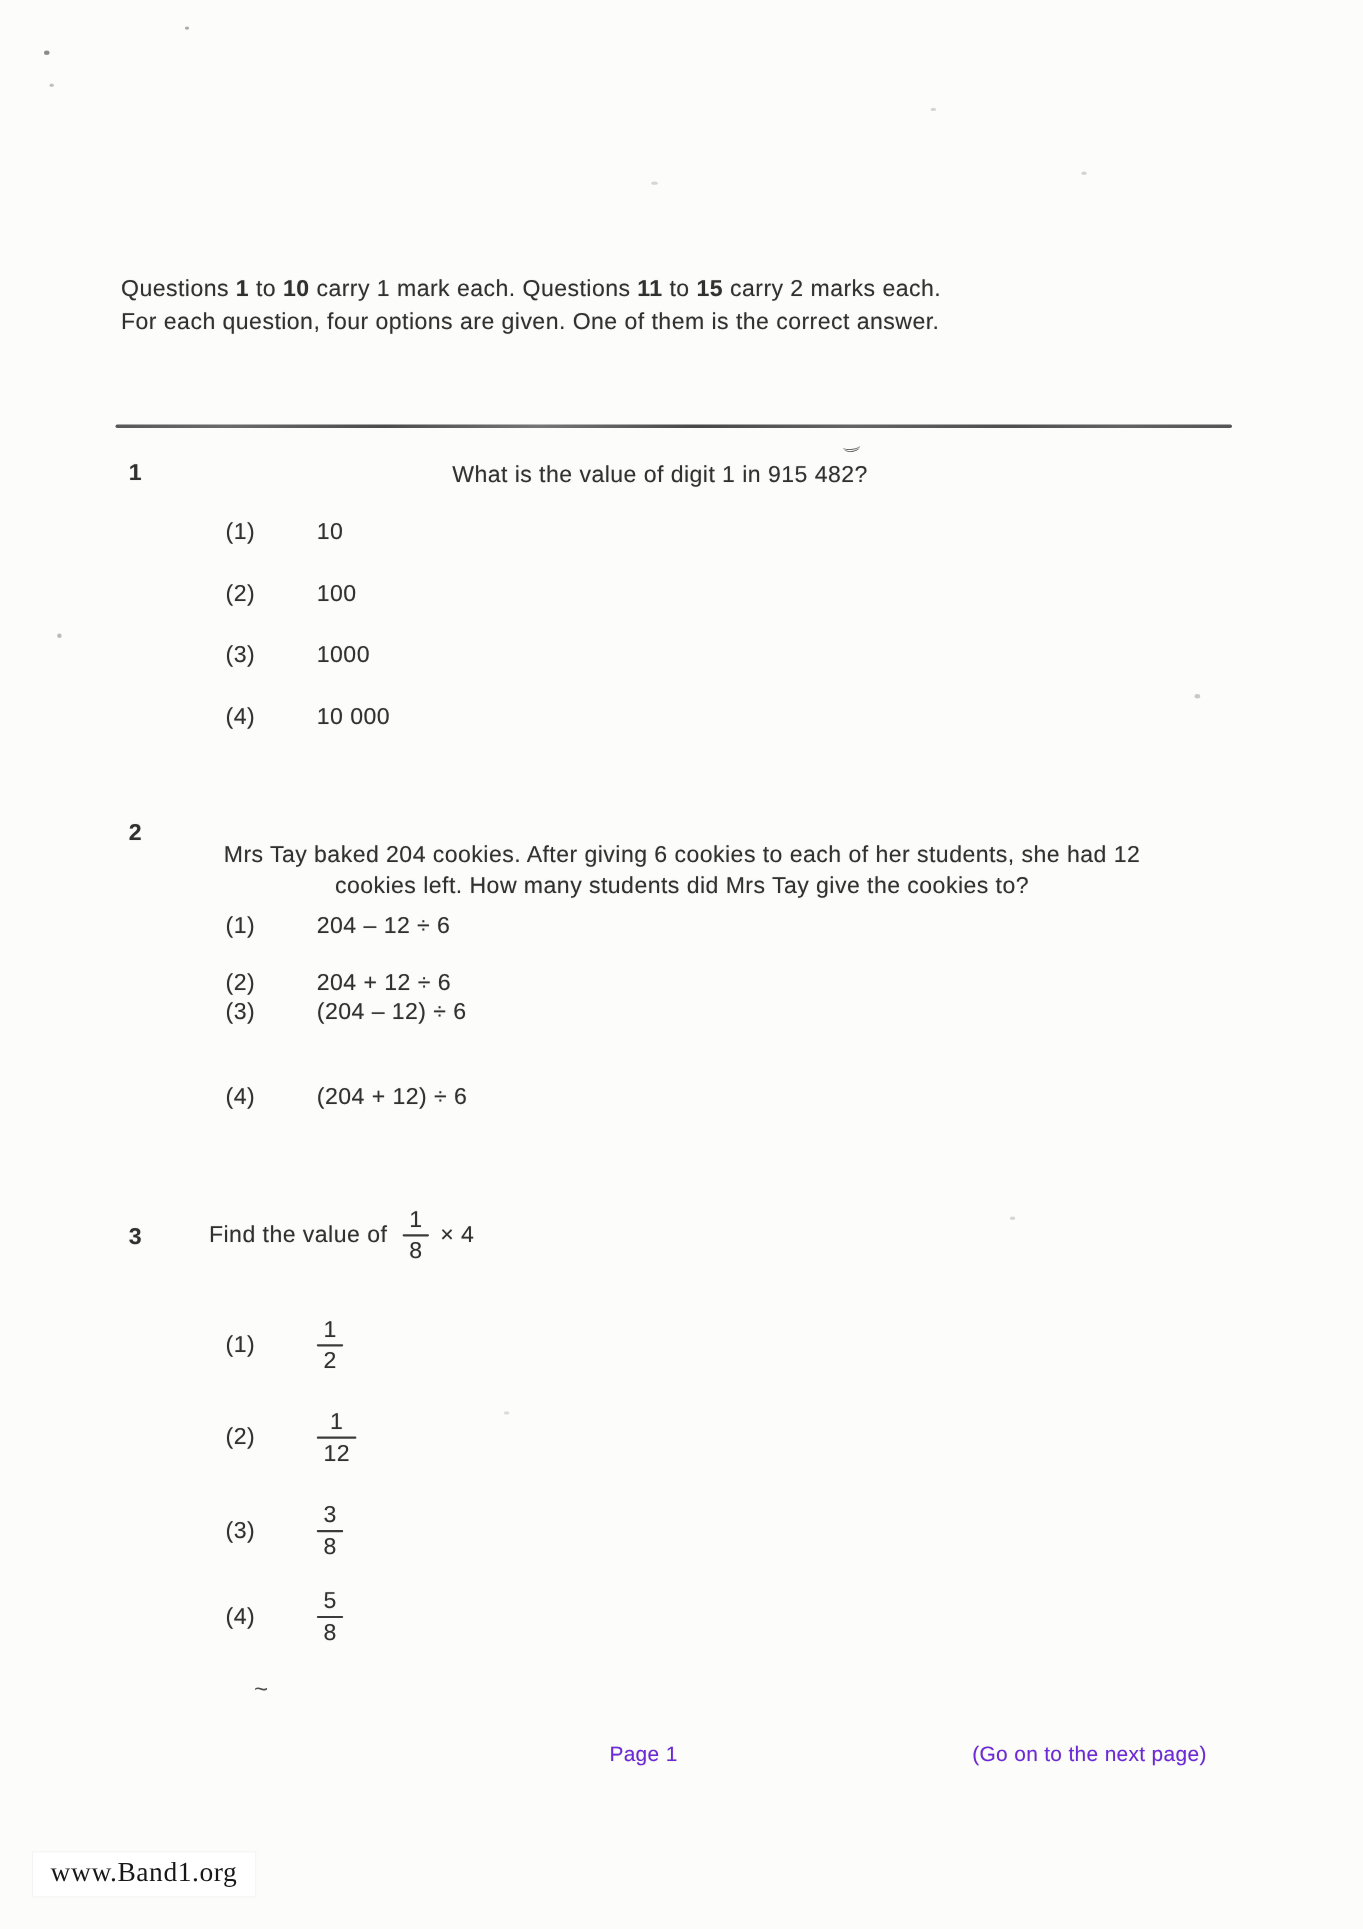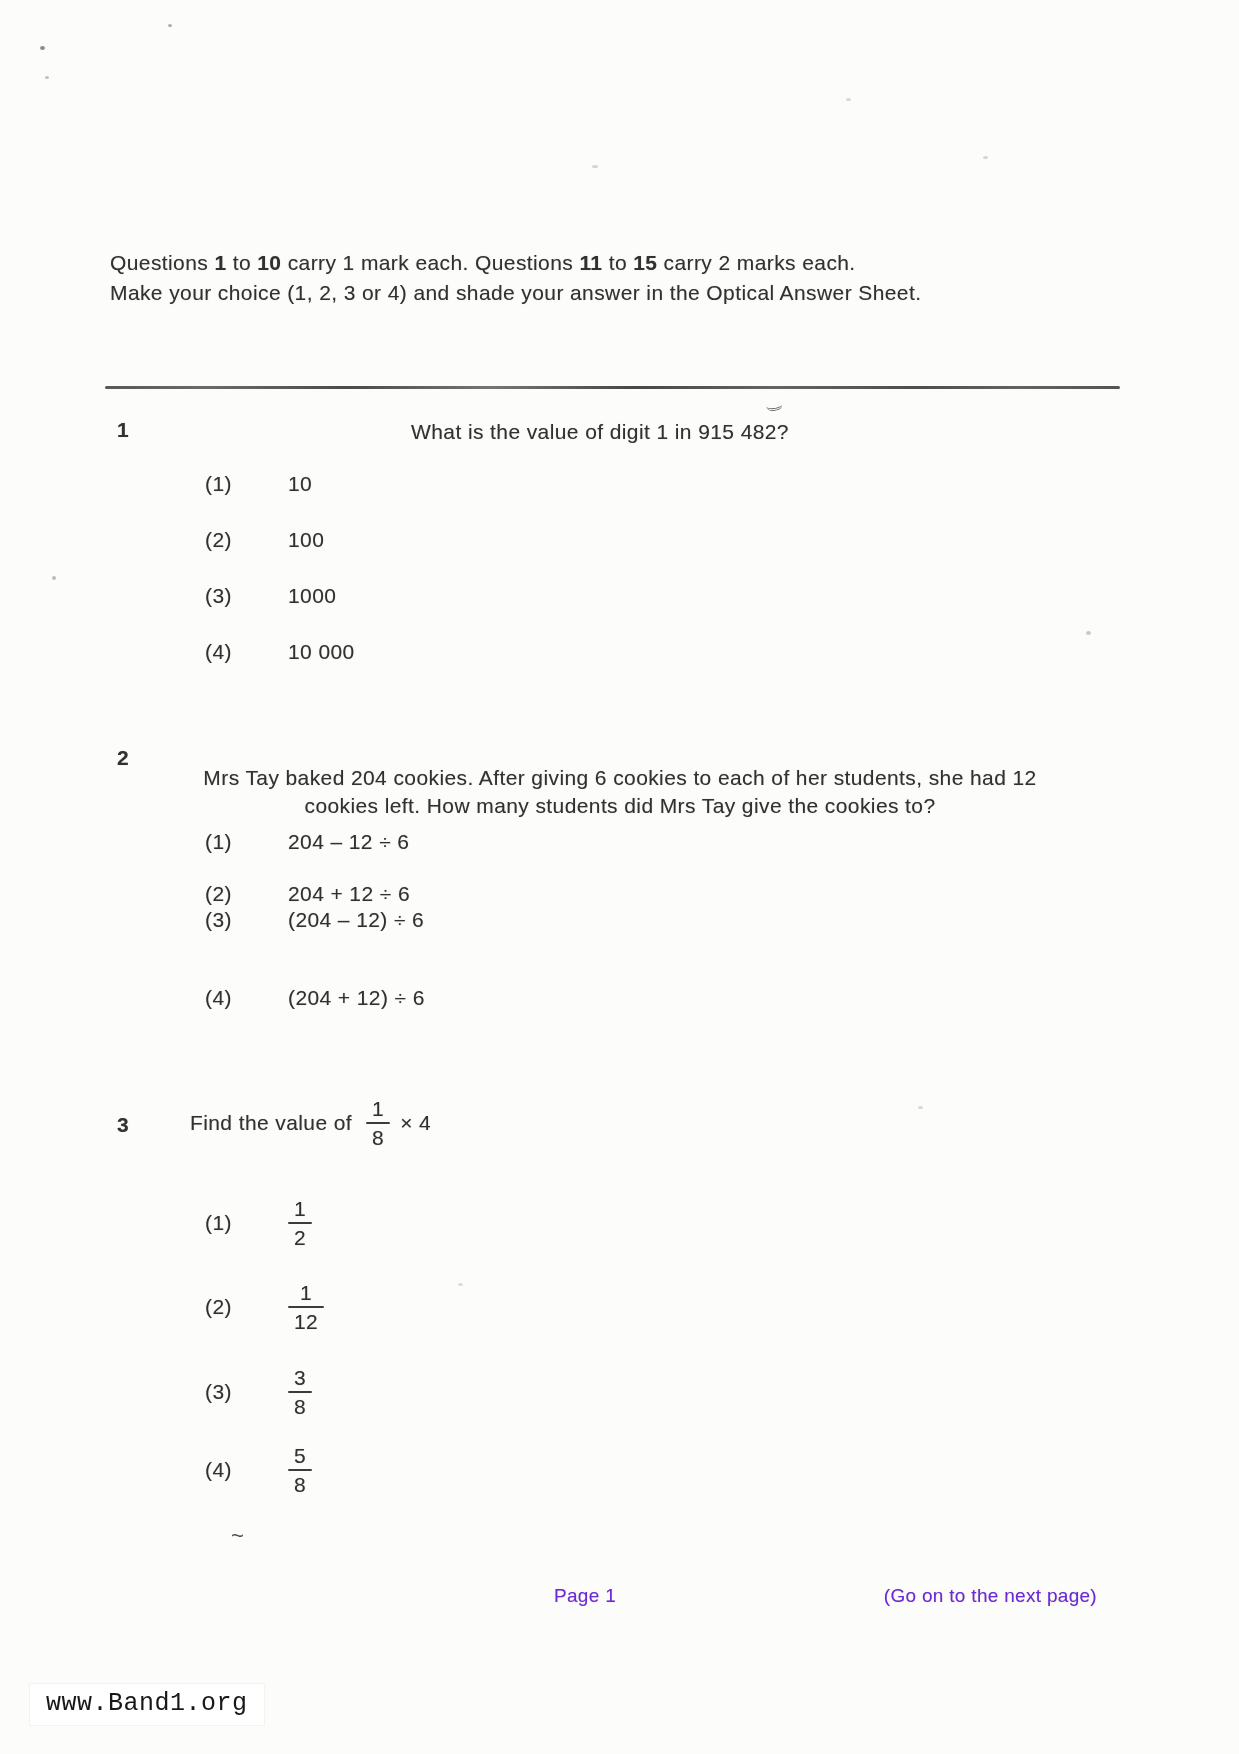--- a/index.html
+++ b/index.html
@@ -34,39 +34,39 @@
   .frac .fn{padding:0 6px 2px;}
   .frac .fd{padding:2px 6px 0;}
   .frac .bar{align-self:stretch;height:2.5px;background:#3c3c3c;border-radius:1px;}
   .q3row{display:flex;align-items:center;height:58px;}
   
   .footer-text{font-size:19px;letter-spacing:0.3px;color:#6d28d9;text-shadow:0 0 1px rgba(90,90,90,.35);}
   
   #watermark{
     position:absolute;left:30px;top:1684px;background:#ffffff;
     padding:5px 16px 7px;box-shadow:0 0 0 1px rgba(0,0,0,0.035);
-    font-family:Liberation Mono, monospace;font-size:25px;color:#181818;letter-spacing:0.5px;
+    font-family:Liberation Serif, serif;font-size:25px;color:#181818;letter-spacing:0.5px;
   }
   
   .speck{position:absolute;border-radius:50%;pointer-events:none;}
   .squiggle{
     position:absolute;left:766px;top:399px;width:16px;height:9px;
     border-bottom:3px double #4f4f4f;border-radius:45%;
     transform:rotate(-7deg);opacity:.85;pointer-events:none;
   }
   .tilde{left:231px;top:1523px;font-size:22px;color:#4f4f4f;}
 </style>
 </head>
 <body>
 
 <div id="scan">
 
   <div class="abs t instructions">
     <div><span>Questions </span><span class="b">1</span><span> to </span><span class="b">10</span><span> carry 1 mark each. Questions </span><span class="b">11</span><span> to </span><span class="b">15</span><span> carry 2 marks each.</span></div>
-    <div>Make your choice (1, 2, 3 or 4) and shade your answer in the Optical Answer Sheet.</div>
+    <div>For each question, four options are given. One of them is the correct answer.</div>
   </div>
 
   <div class="abs rule"></div>
   <div class="squiggle"></div>
 
   <div class="abs t qnum" style="left:117px;top:418px;">1</div>
   <div class="abs t qtext" style="left:190px;top:418px;width:820px;">What is the value of digit 1 in 915 482?</div>
   <div class="abs t opt" style="top:472px;">
     <span class="opt-label">(1)</span><span>10</span>
   </div>

